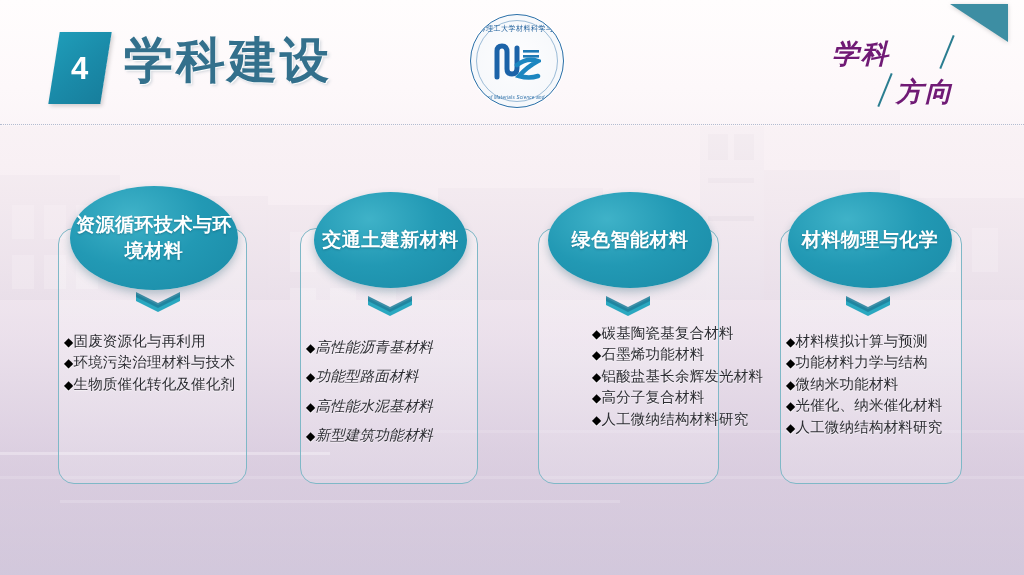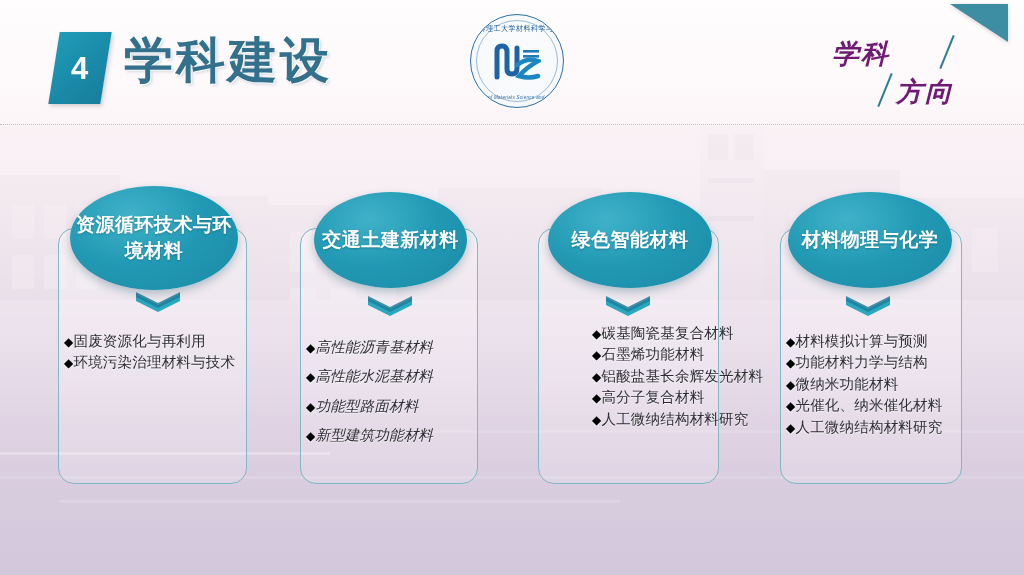--- a/index.html
+++ b/index.html
@@ -330,34 +330,35 @@
   <div class="divider"></div>
 
   <div class="card card-1"></div>
   <svg class="chev chev-1" viewBox="0 0 44 22">
     <path d="M0 2 L22 13 L44 2 L44 9 L22 20 L0 9 Z" fill="#2aa8c0"></path>
     <path d="M0 0 L22 11 L44 0 L44 5 L22 16 L0 5 Z" fill="#1e7f9a" opacity="0.85"></path>
   </svg>
   <div class="bullets bl-1">
     <span class="li"><span class="dia">◆</span><span>固废资源化与再利用</span></span>
     <span class="li"><span class="dia">◆</span><span>环境污染治理材料与技术</span></span>
+    <span class="li"><span class="dia">◆</span><span>生物质催化转化及催化剂</span></span>
   </div>
   <div class="bubble bub-1">
     <span>资源循环技术与环境材料</span>
   </div>
 
   <div class="card card-2"></div>
   <svg class="chev chev-2" viewBox="0 0 44 22">
     <path d="M0 2 L22 13 L44 2 L44 9 L22 20 L0 9 Z" fill="#2aa8c0"></path>
     <path d="M0 0 L22 11 L44 0 L44 5 L22 16 L0 5 Z" fill="#1e7f9a" opacity="0.85"></path>
   </svg>
   <div class="bullets bl-2">
     <span class="li"><span class="dia">◆</span><span>高性能沥青基材料</span></span>
+    <span class="li"><span class="dia">◆</span><span>功能型路面材料</span></span>
     <span class="li"><span class="dia">◆</span><span>高性能水泥基材料</span></span>
-    <span class="li"><span class="dia">◆</span><span>功能型路面材料</span></span>
     <span class="li"><span class="dia">◆</span><span>新型建筑功能材料</span></span>
   </div>
   <div class="bubble bub-2">
     <span>交通土建新材料</span>
   </div>
 
   <div class="card card-3"></div>
   <svg class="chev chev-3" viewBox="0 0 44 22">
     <path d="M0 2 L22 13 L44 2 L44 9 L22 20 L0 9 Z" fill="#2aa8c0"></path>
     <path d="M0 0 L22 11 L44 0 L44 5 L22 16 L0 5 Z" fill="#1e7f9a" opacity="0.85"></path>

